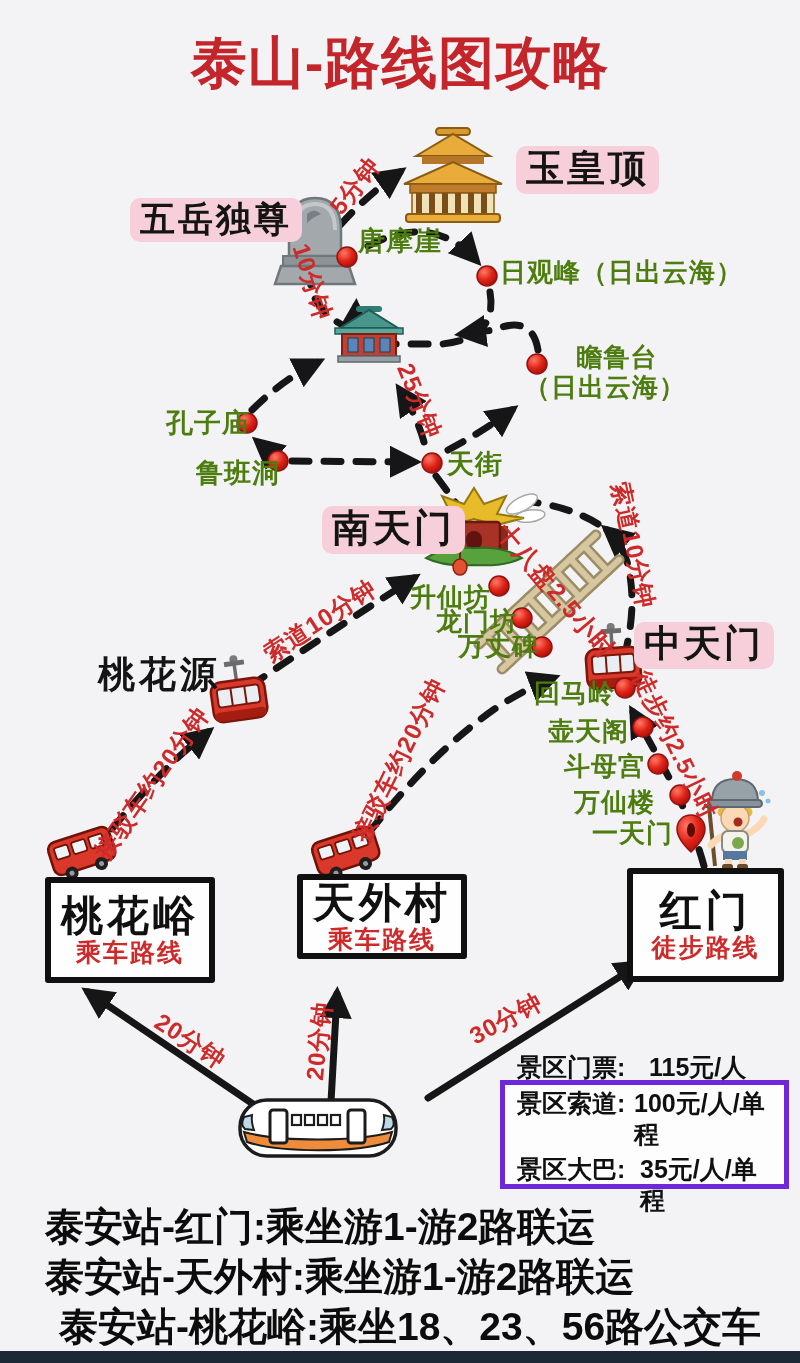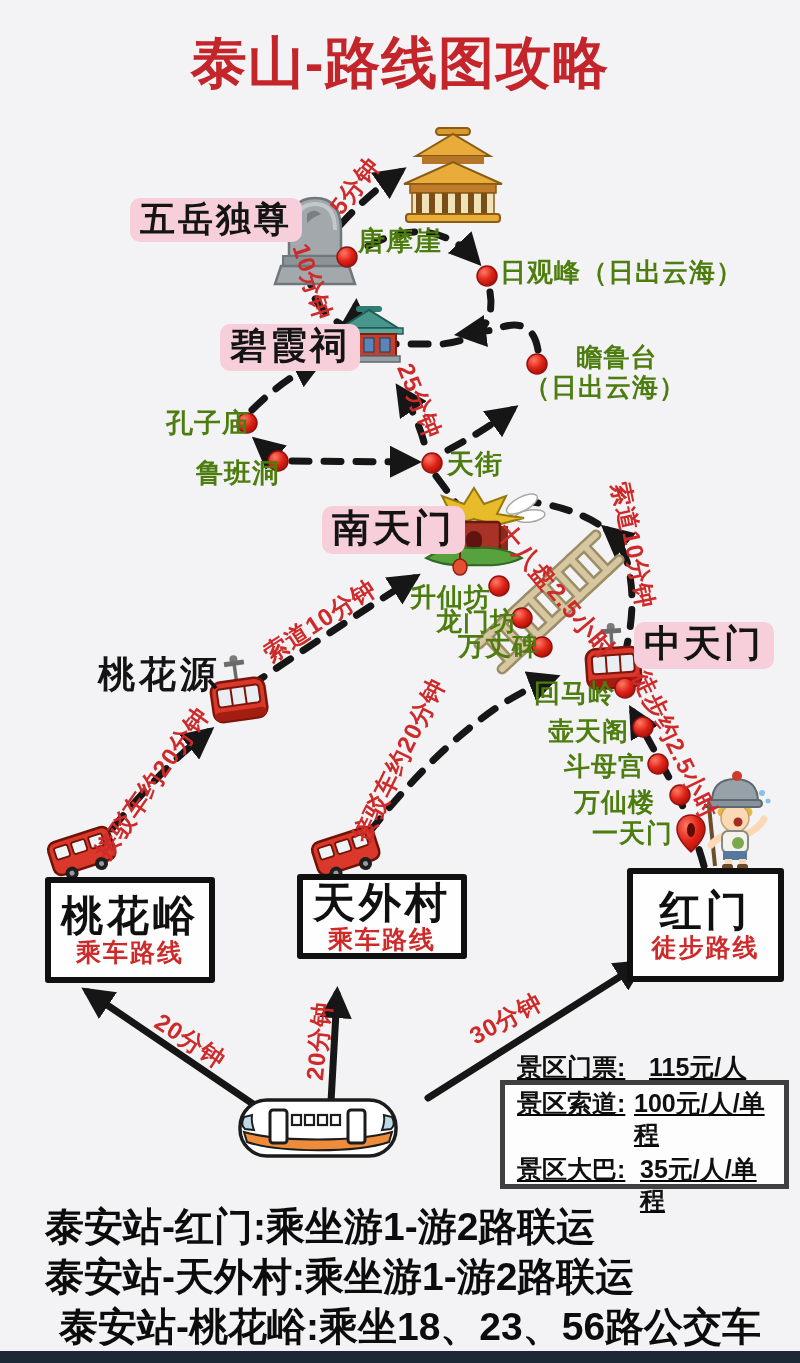--- a/index.html
+++ b/index.html
@@ -40,24 +40,23 @@
     gap:3px; border-radius:3px;
   }
   .station-name { font-size:42px; font-weight:900; color:#101010; letter-spacing:4px; line-height:1; }
   .station-type { font-size:25px; font-weight:900; color:#ce2a2a; letter-spacing:2px; line-height:1; }
   .railway-label {
     position:absolute; color:#101010; font-weight:900; font-size:41px;
     letter-spacing:2px; white-space:nowrap; transform:translateX(-50%);
   }
   .fare-box {
     position:absolute; left:500px; top:1080px; width:289px; height:109px;
-    background:#fdfdfd; border:5px solid #404040;
+    background:#fdfdfd; border:5px solid #6d28d9;
     display:flex; flex-direction:column; justify-content:center; gap:4px;
     padding:6px 12px;
-    text-decoration:underline;
   }
   .fare-row { display:flex; font-size:25px; font-weight:900; color:#101010; line-height:1.25; }
   .fare-label { width:132px; }
   .notes { position:absolute; left:16px; top:1202px; width:780px;margin-left:29px; }
   .note { font-size:39px; font-weight:900; color:#0c0c0c; line-height:50px; white-space:nowrap; }
   .note.indent { padding-left:14px; }
   .navy-bar { position:absolute; left:0; bottom:0; width:100%; height:12px; background:#1d2837; }
 </style>
 </head>
 <body>
@@ -257,22 +256,22 @@
       <circle cx="542" cy="647" r="10" fill="url(#dg)"></circle>
       <circle cx="625" cy="688" r="10" fill="url(#dg)"></circle>
       <circle cx="643" cy="727" r="10" fill="url(#dg)"></circle>
       <circle cx="658" cy="764" r="10" fill="url(#dg)"></circle>
       <circle cx="680" cy="795" r="10" fill="url(#dg)"></circle>
       <path d="M 691,852 C 691,852 677,840 677,829 C 677,821 683,815 691,815 C 699,815 705,821 705,829 C 705,840 691,852 691,852 Z" fill="url(#dg)"></path>
       <ellipse cx="691" cy="830" rx="4" ry="7" fill="#5e0a05" stroke="none"></ellipse>
     </g>
   </svg>
 
+  <div class="lm" style="left:516px;top:146px;font-size:38px;">玉皇顶</div>
   <div class="lm" style="left:130px;top:198px;font-size:35px;">五岳独尊</div>
-  <div class="lm" style="left:220px;top:324px;font-size:37px;">碧霞祠</div>
   <div class="lm" style="left:322px;top:506px;font-size:38px;">南天门</div>
   <div class="lm" style="left:634px;top:622px;font-size:37px;">中天门</div>
   <div class="plain-lm" style="left:98px;top:650px;font-size:37px;">桃花源</div>
 
   <div class="site" style="left:358px;top:226px;">唐摩崖</div>
   <div class="site" style="left:500px;top:258px;font-size:26px;">日观峰（日出云海）</div>
   <div class="site site2" style="left:524px;top:342px;font-size:26px;line-height:30px;">
     <div style="padding-left:24px;">瞻鲁台</div>
     <div>（日出云海）</div>
   </div>

